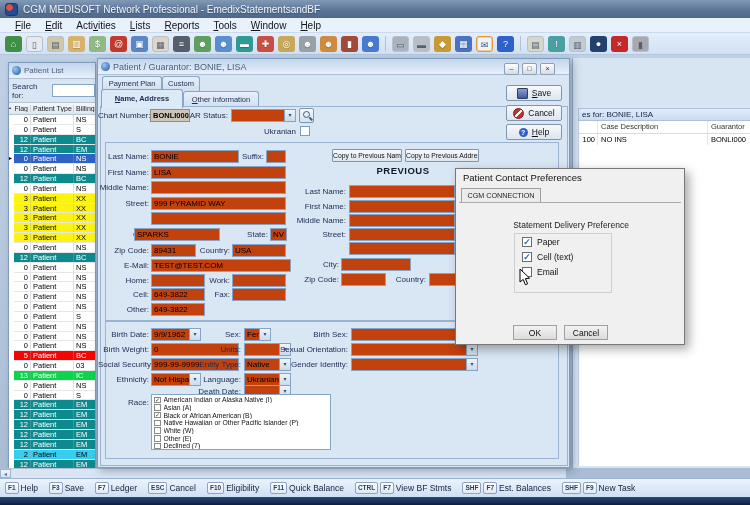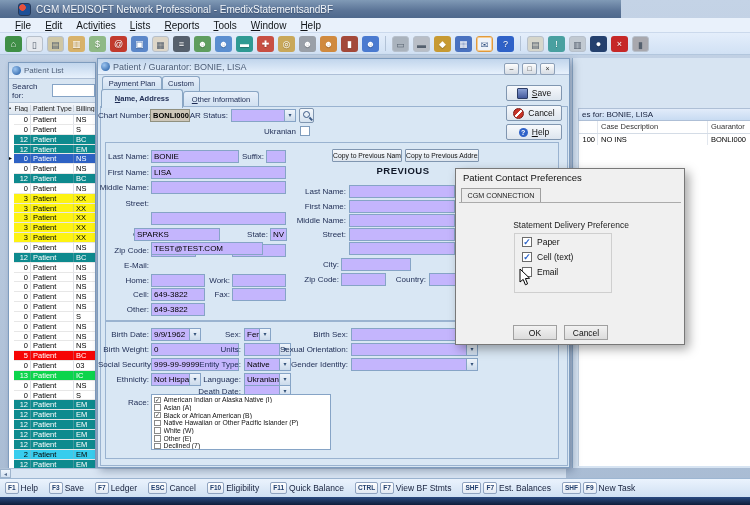--- a/index.html
+++ b/index.html
@@ -1,21 +1,21 @@
 <!DOCTYPE html>
 <html><head>
 <meta charset="utf-8">
 <style>
   html,body{margin:0;padding:0;background:#8b99ab;}
   #screen{position:relative;width:750px;height:505px;overflow:hidden;
     font-family:"Liberation Sans",sans-serif;background:linear-gradient(#c4d3e6,#a8bbd3);cursor:default;}
   
-  .titlebar{position:absolute;left:0;top:0;width:621px;height:18px;
+  .titlebar{position:absolute;left:0;top:0;width:750px;height:18px;
     background:linear-gradient(#809ab6,#5a7396 60%,#4e688c);display:flex;align-items:center;
-    padding-left:18px;box-sizing:border-box;}
+    padding-left:5px;box-sizing:border-box;}
   .app-ico{width:11px;height:11px;border-radius:3px;margin-right:5px;border:1px solid #24395a;
     background:radial-gradient(circle at 32% 32%,#e8503c 0 28%,#1d4f96 34%);}
   .titlebar .t{color:#f3f7fb;font-size:10px;white-space:nowrap;text-shadow:0 1px 1px #3a4f6e;}
   .menubar{position:absolute;left:0;top:18px;width:750px;height:15px;background:#e9f1fb;
     border-bottom:1px solid #cbd9ec;display:flex;align-items:center;padding-left:8px;box-sizing:border-box;}
   .mitem{font-size:10px;color:#101418;padding:0 7px;height:15px;line-height:15px;}
   .mitem .u{text-decoration:underline;}
   .toolbar{position:absolute;left:0;top:33px;width:750px;height:22px;
     background:linear-gradient(#e4eefb,#d1e1f4);border-bottom:1px solid #b2c6dd;
     display:flex;align-items:center;gap:4px;padding-left:5px;box-sizing:border-box;}
@@ -45,21 +45,21 @@
   .plrow{height:9.85px;display:flex;font-size:7.5px;line-height:9.8px;}
   .plbody{display:flex;flex:1;background:#fff;border-bottom:1px solid #e7e7e7;color:#000;}
   .plbody.rt{background:#0e8a8e;color:#fff;}
   .plbody.ry{background:#fdf312;color:#000;}
   .plbody.rs{background:#2e62c4;color:#fff;}
   .plbody.rr{background:#f60505;color:#fff;}
   .plbody.rg{background:#0cd44c;color:#fff;}
   .plbody.rc{background:#38cdee;color:#000;}
   
   .lb{position:absolute;font-size:8px;color:#1c2a52;height:13px;line-height:13px;text-align:right;white-space:nowrap;}
-  .ip{position:absolute;height:13px;background:#c4b5fd;border:1px solid #86a4c6;font-size:8px;line-height:11px;
+  .ip{position:absolute;height:13px;background:#c2410c;border:1px solid #86a4c6;font-size:8px;line-height:11px;
     padding:0 2px;box-sizing:border-box;color:#000;white-space:nowrap;overflow:hidden;}
   .cmb{padding-right:11px;}
   .arw{position:absolute;right:0;top:0;bottom:0;width:10px;background:linear-gradient(#eef4fb,#cbdaeb);
     border-left:1px solid #86a4c6;font-size:6px;line-height:11px;text-align:center;color:#33527a;}
   .ro{background:#cdc6b8;border-color:#90907f;font-weight:bold;}
   .ckb{position:absolute;width:10px;height:10px;background:#fff;border:1px solid #7f9cbc;box-sizing:border-box;}
   .grp{position:absolute;border:1px solid #9ab3d0;}
   
   #pgdlg{position:absolute;left:97px;top:58px;width:473px;height:410px;background:#d8e6f3;
     border:1px solid #7e9cbe;box-sizing:border-box;box-shadow:3px 3px 8px rgba(30,50,80,.35);z-index:10;}
@@ -582,34 +582,35 @@
     <span class="lb" style="left:140px;top:91px;width:26px;">Suffix:</span>
     <span class="ip" style="left:168px;top:91px;width:20px;"></span>
 
     <span class="lb" style="left:0;top:107px;width:51px;">First Name:</span>
     <span class="ip" style="left:53px;top:107px;width:135px;">LISA</span>
 
     <span class="lb" style="left:0;top:122px;width:51px;">Middle Name:</span>
     <span class="ip" style="left:53px;top:122px;width:135px;"></span>
 
     <span class="lb" style="left:0;top:138px;width:51px;">Street:</span>
+    <span class="ip" style="left:53px;top:138px;width:135px;">999 PYRAMID WAY</span>
     <span class="ip" style="left:53px;top:153px;width:135px;"></span>
 
     <span class="lb" style="left:0;top:169px;width:51px;">City:</span>
     <span class="ip" style="left:36px;top:169px;width:86px;">SPARKS</span>
     <span class="lb" style="left:144px;top:169px;width:26px;">State:</span>
     <span class="ip" style="left:172px;top:169px;width:17px;">NV</span>
 
     <span class="lb" style="left:0;top:185px;width:51px;">Zip Code:</span>
     <span class="ip" style="left:53px;top:185px;width:45px;">89431</span>
     <span class="lb" style="left:100px;top:185px;width:32px;">Country:</span>
     <span class="ip" style="left:134px;top:185px;width:54px;">USA</span>
 
     <span class="lb" style="left:0;top:200px;width:51px;">E-Mail:</span>
-    <span class="ip" style="left:53px;top:183px;width:112px;">TEST@TEST.COM</span>
+    <span class="ip" style="left:53px;top:200px;width:140px;">TEST@TEST.COM</span>
 
     <span class="lb" style="left:0;top:215px;width:51px;">Home:</span>
     <span class="ip" style="left:53px;top:215px;width:54px;"></span>
     <span class="lb" style="left:100px;top:215px;width:32px;">Work:</span>
     <span class="ip" style="left:134px;top:215px;width:54px;"></span>
 
     <span class="lb" style="left:0;top:229px;width:51px;">Cell:</span>
     <span class="ip" style="left:53px;top:229px;width:54px;">649-3822</span>
     <span class="lb" style="left:100px;top:229px;width:32px;">Fax:</span>
     <span class="ip" style="left:134px;top:229px;width:54px;"></span>

